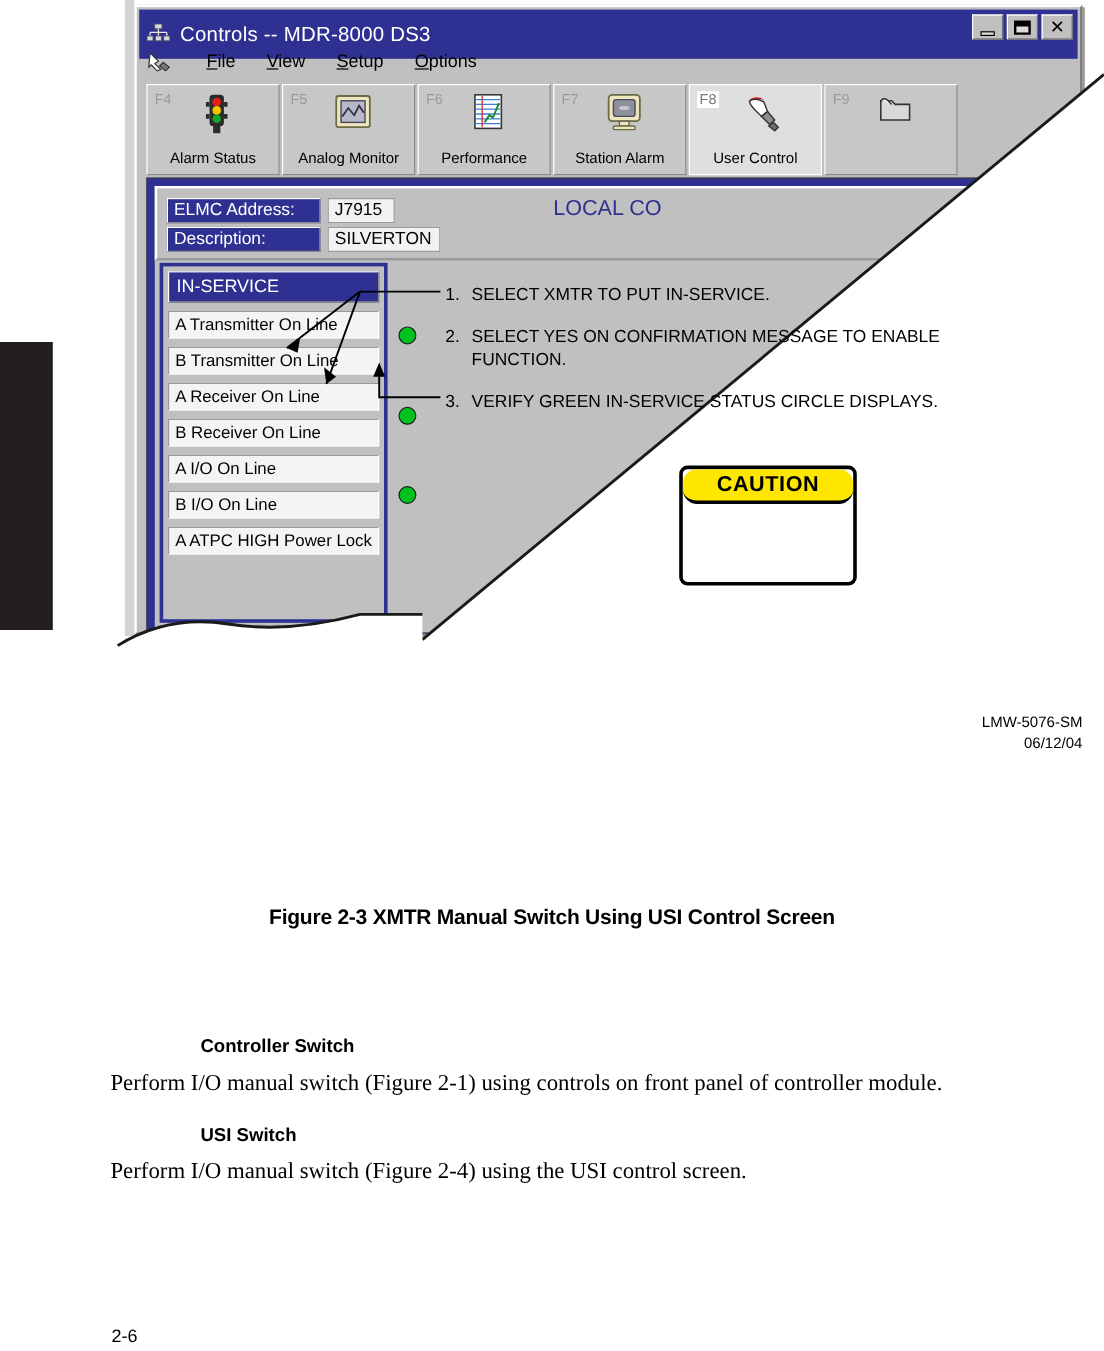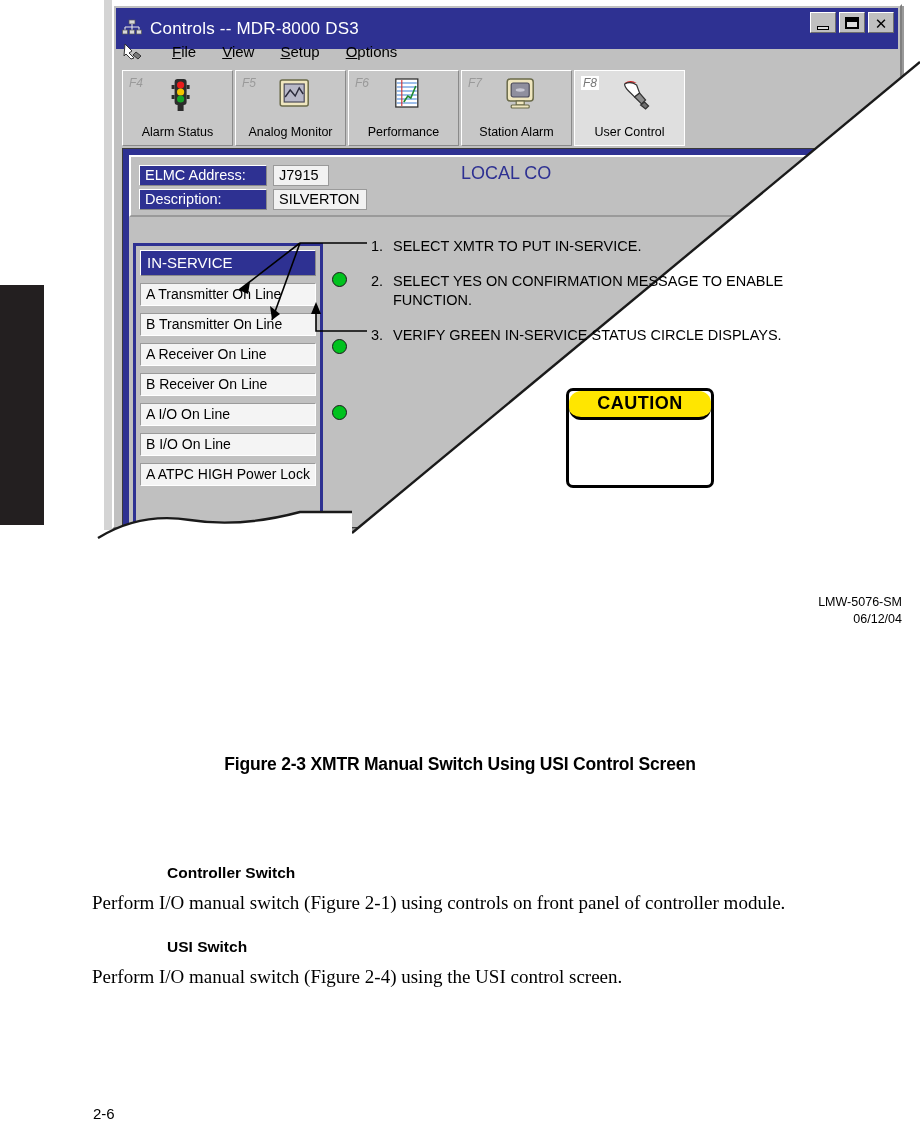--- a/index.html
+++ b/index.html
@@ -73,21 +73,21 @@
     display:flex; align-items:flex-start;
   }
   .tbtn{
     width:111px; height:76px; background:#c7c7c7;
     border:1px solid #ffffff; border-right-color:#8a8a8a; border-bottom-color:#8a8a8a;
     position:relative; margin-right:2px; flex:none;
   }
   .tbtn.active{ background:#dfdfdf; border-color:#ffffff; }
   .tbtn .fk{
     position:absolute; left:6px; top:5px;
-    font-family:"Liberation Sans",sans-serif; font-size:12px; color:#9a9a9a;font-style:italic;
+    font-family:"Liberation Sans",sans-serif; font-size:12px; color:#9a9a9a;
   }
   .tbtn.active .fk{ background:#ffffff; padding:0 2px; color:#777; }
   .tbtn .ticon{ position:absolute; left:50%; top:6px; transform:translateX(-40%); }
   .tbtn .tlbl{
     position:absolute; left:0; right:0; bottom:6px; text-align:center;
     font-family:"Liberation Sans",sans-serif; font-size:12.5px; color:#000;
   }
 
   
   .screen{
@@ -117,21 +117,21 @@
   }
   .fld-val{
     background:#f2f2f2; color:#000;
     font-family:"Liberation Sans",sans-serif; font-size:14.5px;
     padding:1px 6px 2px 5px; margin-left:6px; min-width:56px;
     border:1px solid #9a9a9a;
   }
 
   
   .list-panel{
-    position:absolute; left:4px; top:88px; width:190px; height:300px;
+    position:absolute; left:4px; top:64px; width:190px; height:300px;
     background:#c0c0c0;
     border:3px solid #2e3192;
   }
   .list-hdr{
     margin:4px 4px 0 4px; background:#2e3192; color:#fff;
     font-family:"Liberation Sans",sans-serif; font-size:15px;
     padding:3px 6px 4px 6px;
     border:1px solid #ffffff; border-right-color:#8a8a8a; border-bottom-color:#8a8a8a;
   }
   .list-item{
@@ -306,20 +306,28 @@
         <span class="fk">F8</span>
         <svg class="ticon" width="36" height="36" viewBox="0 0 36 36">
           <path d="M9 6 q6 -4 12 0 q-5 -1 -10 1 z" fill="#d01f1f"></path>
           <path d="M9 7 q6 -3 12 1 L24 16 L19 20 L13 14 q-4 -4 -4 -7 z" fill="#ffffff" stroke="#333" stroke-width="1.2"></path>
           <path d="M19 20 L26 27 L30 23 L24 16 Z" fill="#8c8c8c" stroke="#333" stroke-width="1.2"></path>
           <path d="M25 28 L30 32 L33 29 L29 25 Z" fill="#6f6f6f" stroke="#333" stroke-width="1.2"></path>
         </svg>
         <span class="tlbl">User Control</span>
       </div>
 
+      <div class="tbtn">
+        <span class="fk">F9</span>
+        <svg class="ticon" width="30" height="30" viewBox="0 0 30 30">
+          <path d="M3 7 h9 l3 3 h12 v13 h-24 z" fill="#d9d9d9" stroke="#333" stroke-width="1.3"></path>
+          <path d="M3 7 q2 -3 5 -1 l4 4" fill="#eee" stroke="#333" stroke-width="1.2"></path>
+        </svg>
+        <span class="tlbl"></span>
+      </div>
     </div>
 
     <div class="screen">
       <div class="screen-inner">
 
         <div class="hdr-band">
           <span class="local-ctl">LOCAL CO</span>
 
           <div class="fld-row" style="left:8px; top:8px;">
             <span class="fld-lbl">ELMC Address:</span>

